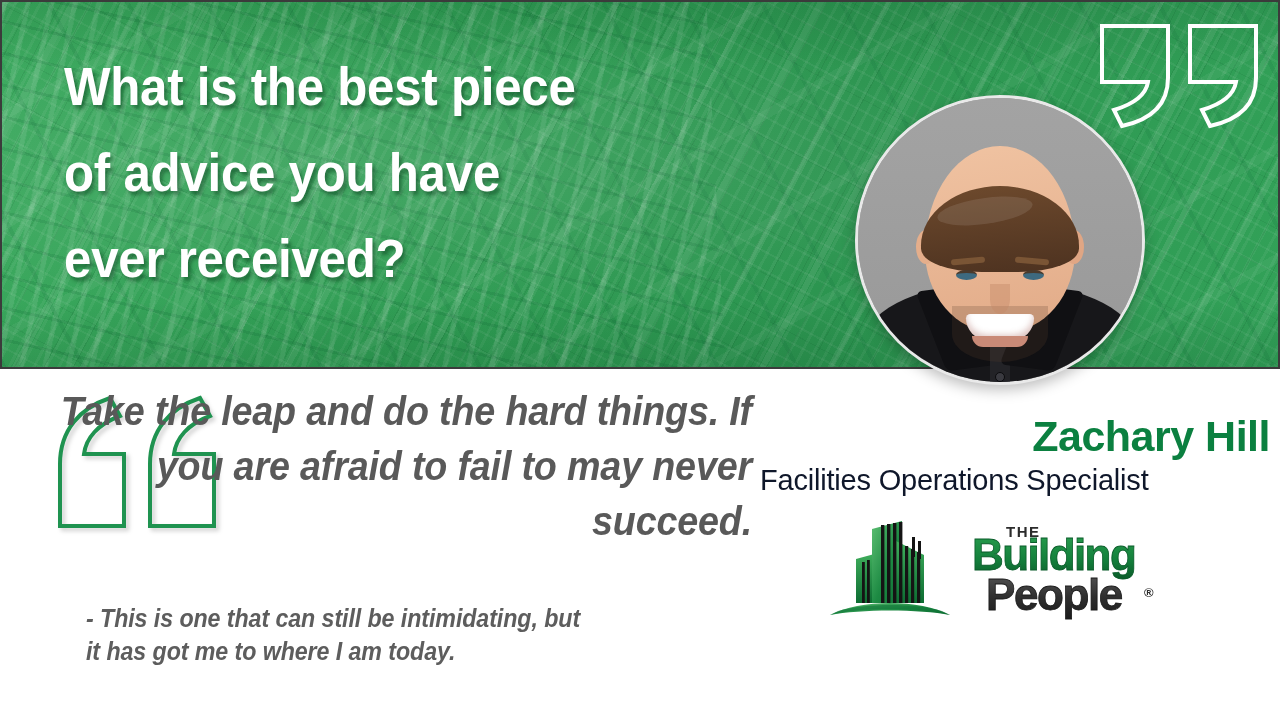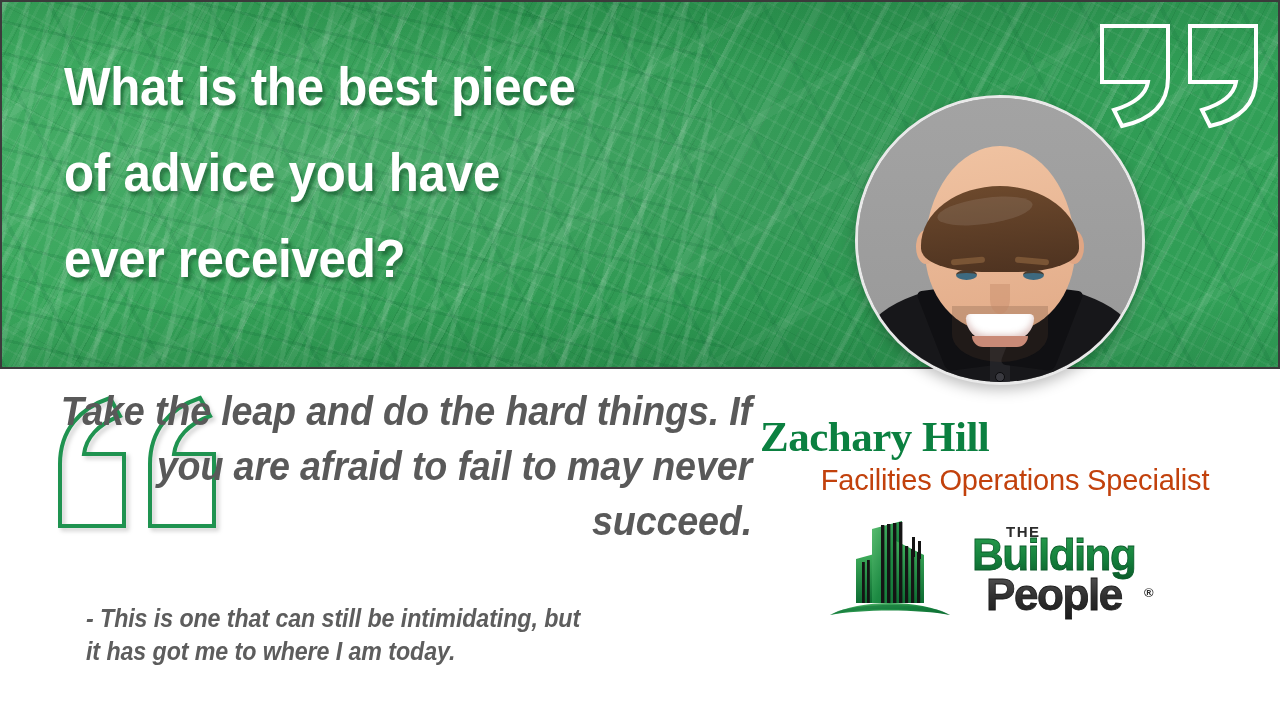--- a/index.html
+++ b/index.html
@@ -137,31 +137,30 @@
     font-weight:700;
     line-height:33px;
     letter-spacing:-0.1px;
     transform:scaleX(.93);
     transform-origin:left top;
     white-space:pre-line;
   }
 
   .person-name{
     position:absolute; left:760px; top:412px; width:510px;
-    text-align:left;
+    text-align:right;
     color:#0b8040;
     font-size:43px;
     font-weight:700;
     letter-spacing:-0.5px;
-    font-family:Liberation Serif, serif;
   }
   .person-title{
     position:absolute; left:760px; top:464px; width:510px;
-    text-align:center;
-    color:#c2410c;
+    text-align:left;
+    color:#0f172a;
     font-size:29px;
     font-weight:400;
     letter-spacing:-0.2px;
   }
 
   .logo{ position:absolute; left:826px; top:515px; width:350px; height:108px; }
 </style>
 </head>
 <body>
 

